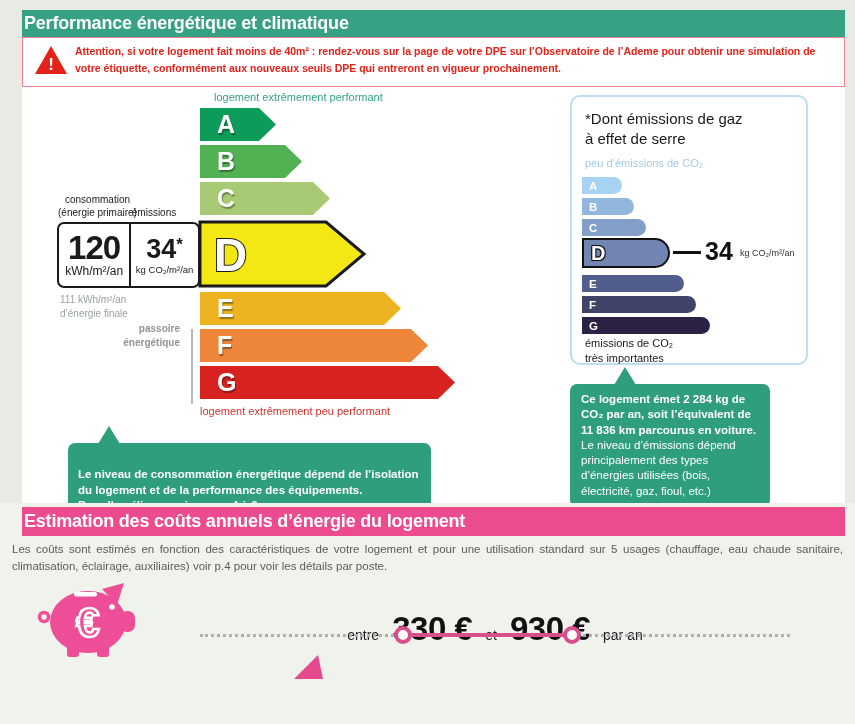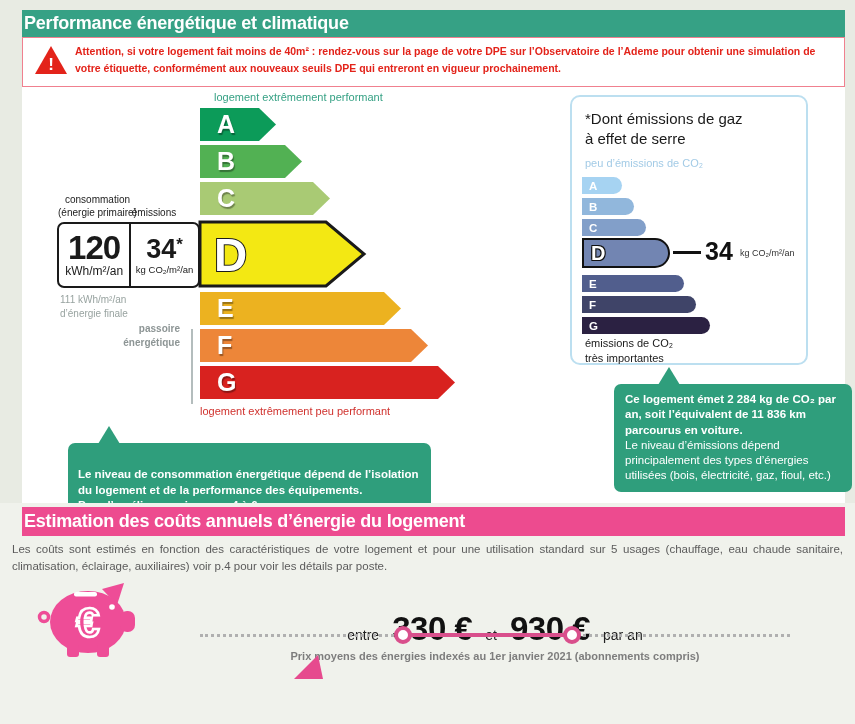--- a/index.html
+++ b/index.html
@@ -75,21 +75,21 @@
   .passoire-line { position:absolute; left:191px; top:329px; width:2px; height:75px; background:#b4bdbd; }
 
   
   .callout { position:absolute; background:#2f9e7c; border-radius:7px; color:#fff; box-sizing:border-box; }
   .callout .pointer {
     position:absolute; top:-17px; width:0; height:0;
     border-left:11px solid transparent; border-right:11px solid transparent;
     border-bottom:18px solid #2f9e7c;
   }
   .callout-left { left:68px; top:443px; width:363px; padding:24px 10px; font-size:11.5px; font-weight:bold; line-height:1.35; }
-  .callout-right { left:570px; top:384px; width:238px; padding:8px 11px; font-size:11.5px; line-height:1.33;margin-left:44px; }
+  .callout-right { left:570px; top:384px; width:200px; padding:8px 11px; font-size:11.5px; line-height:1.33; }
   .callout-right .bold-part { font-weight:bold; }
 
   
   .co2-panel {
     position:absolute; left:570px; top:95px; width:238px; height:270px;
     background:#fff; border:2px solid #bcdff0; border-radius:10px; box-sizing:border-box;padding-left:40px;
   }
   .co2-title { position:absolute; left:13px; top:12px; font-size:15px; color:#1a1a1a; line-height:1.3; }
   .co2-low { position:absolute; left:13px; top:60px; font-size:11px; color:#a3cbe6; }
   .co2-bar {
@@ -286,17 +286,16 @@
     <span class="cost-small">et</span>
     <span class="cost-big">930 €</span>
     <span class="cost-small">par an</span>
   </div>
 
   <div class="slider-dots"></div>
   <div class="slider-fill"></div>
   <div class="slider-knob" style="left:394px;"></div>
   <div class="slider-knob" style="left:563px;"></div>
 
-  <div class="price-note">Prix moyens des énergies indexés au 1er janvier 2021 (abonnements compris)</div>
 
   <div class="cta-pointer"></div>
 
 </div>
 
 </body></html>

